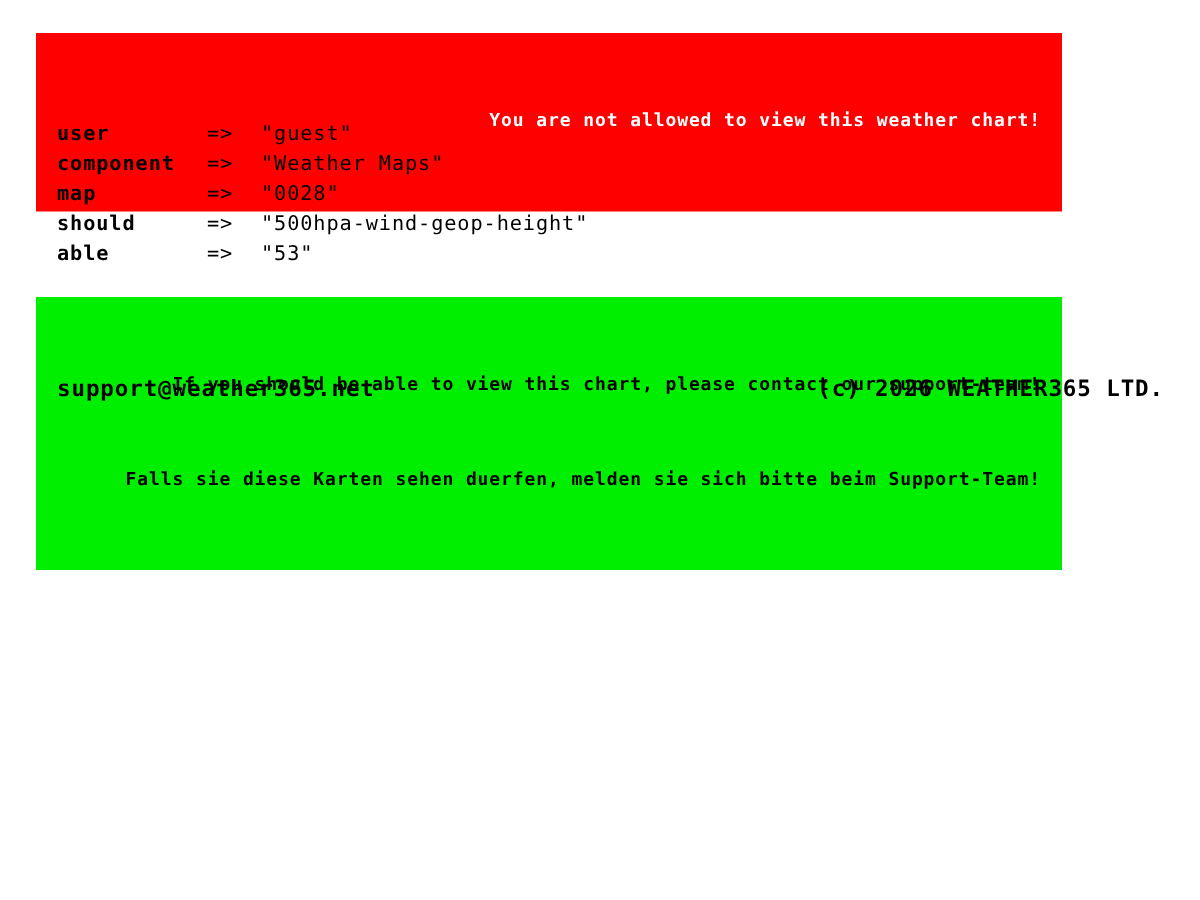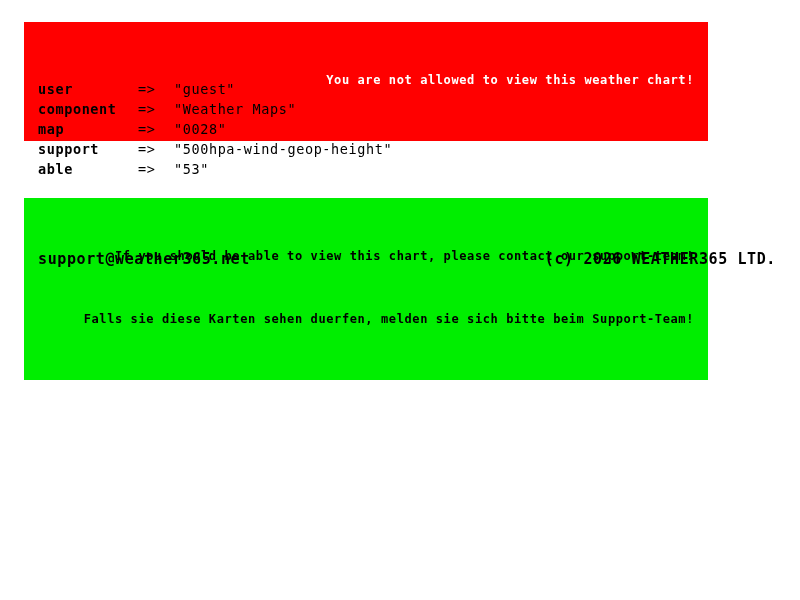--- a/index.html
+++ b/index.html
@@ -95,21 +95,21 @@
 <div class="page">
 
   <div class="banner banner-error">
     <span class="banner-line">You are not allowed to view this weather chart!</span>
   </div>
 
   <div class="params">
     <span class="param-row"><span class="p-key">user</span><span class="p-arrow">=&gt;</span><span class="p-val">"guest"</span></span>
     <span class="param-row"><span class="p-key">component</span><span class="p-arrow">=&gt;</span><span class="p-val">"Weather Maps"</span></span>
     <span class="param-row"><span class="p-key">map</span><span class="p-arrow">=&gt;</span><span class="p-val">"0028"</span></span>
-    <span class="param-row"><span class="p-key">support</span><span class="p-arrow">=&gt;</span><span class="p-val">"500hpa-wind-geop-height"</span></span>
+    <span class="param-row"><span class="p-key">should</span><span class="p-arrow">=&gt;</span><span class="p-val">"500hpa-wind-geop-height"</span></span>
     <span class="param-row"><span class="p-key">able</span><span class="p-arrow">=&gt;</span><span class="p-val">"53"</span></span>
   </div>
 
   <div class="banner banner-info">
     <span class="banner-line">If you should be able to view this chart, please contact our support-team!</span>
     <span class="banner-line">Falls sie diese Karten sehen duerfen, melden sie sich bitte beim Support-Team!</span>
   </div>
 
   <div class="footer">
     <span class="footer-left">support@weather365.net</span>

